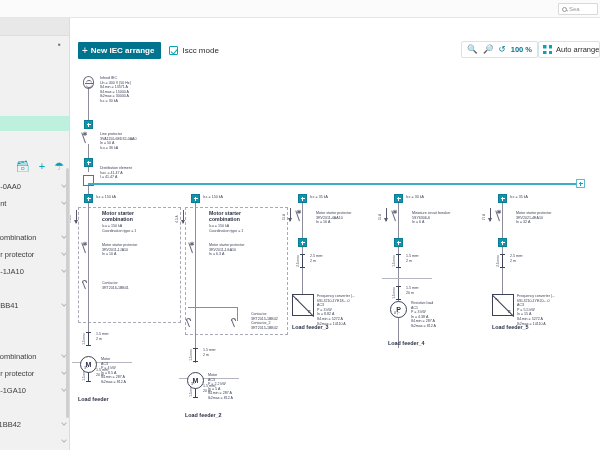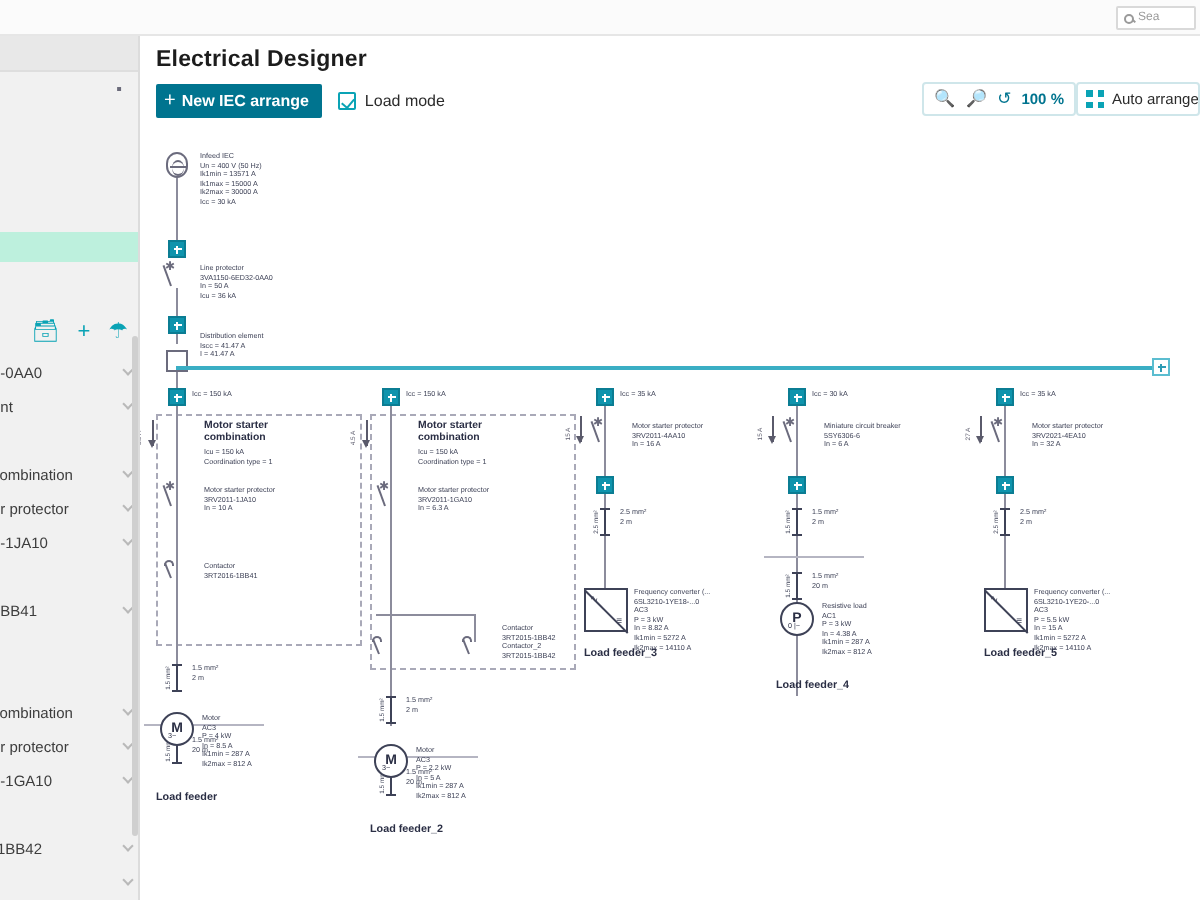--- a/index.html
+++ b/index.html
@@ -304,30 +304,29 @@
       <div class="tr">
         <span class="lbl">2</span>
         <span class="chev"></span>
       </div>
     </div>
   <div id="rail-scroll"></div>
 </div>
 
 <div id="main">
 
-  <div id="page-title">Electrical Designer</div>
 
   <div id="toolbar">
     <button id="new-infeed">
       <span class="plus">+</span>
       <span>New IEC arrange</span>
     </button>
     <div id="edit-mode">
       <span class="cb"></span>
-      <span>Load mode</span>
+      <span>Iscc mode</span>
     </div>
   </div>
 
   <div id="zoom-group">
     <span class="zi">🔍</span>
     <span class="zi">🔎</span>
     <span class="zi">↺</span>
     <span id="zoom-level">100 %</span>
   </div>
 

